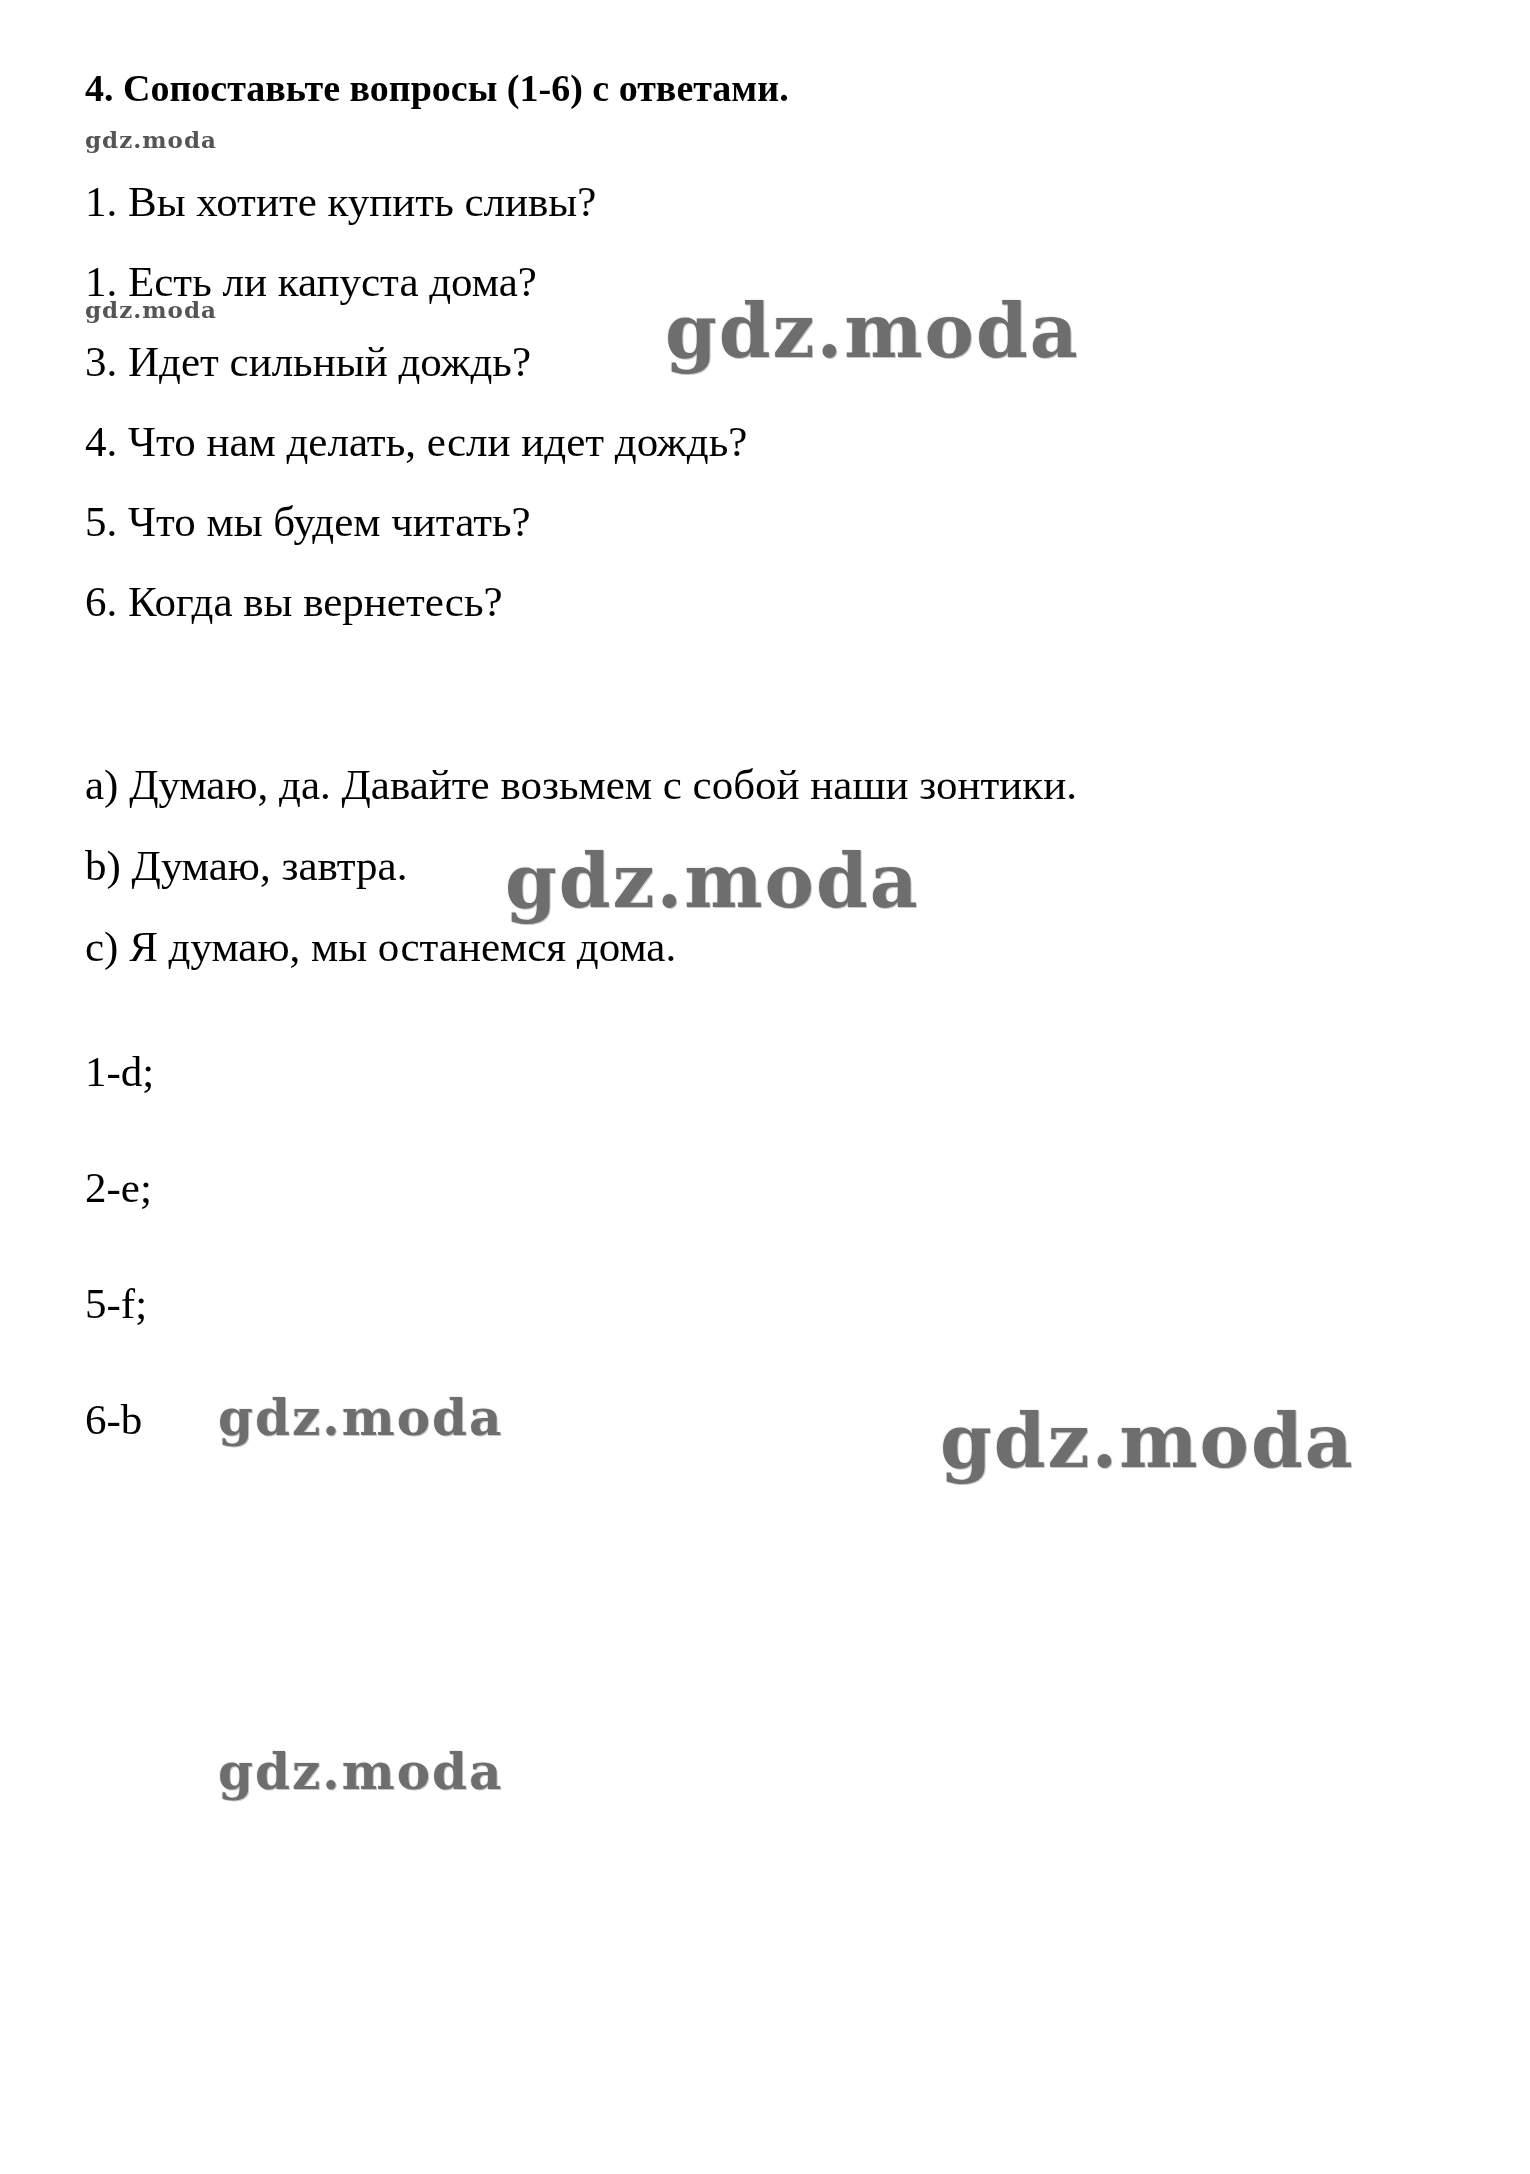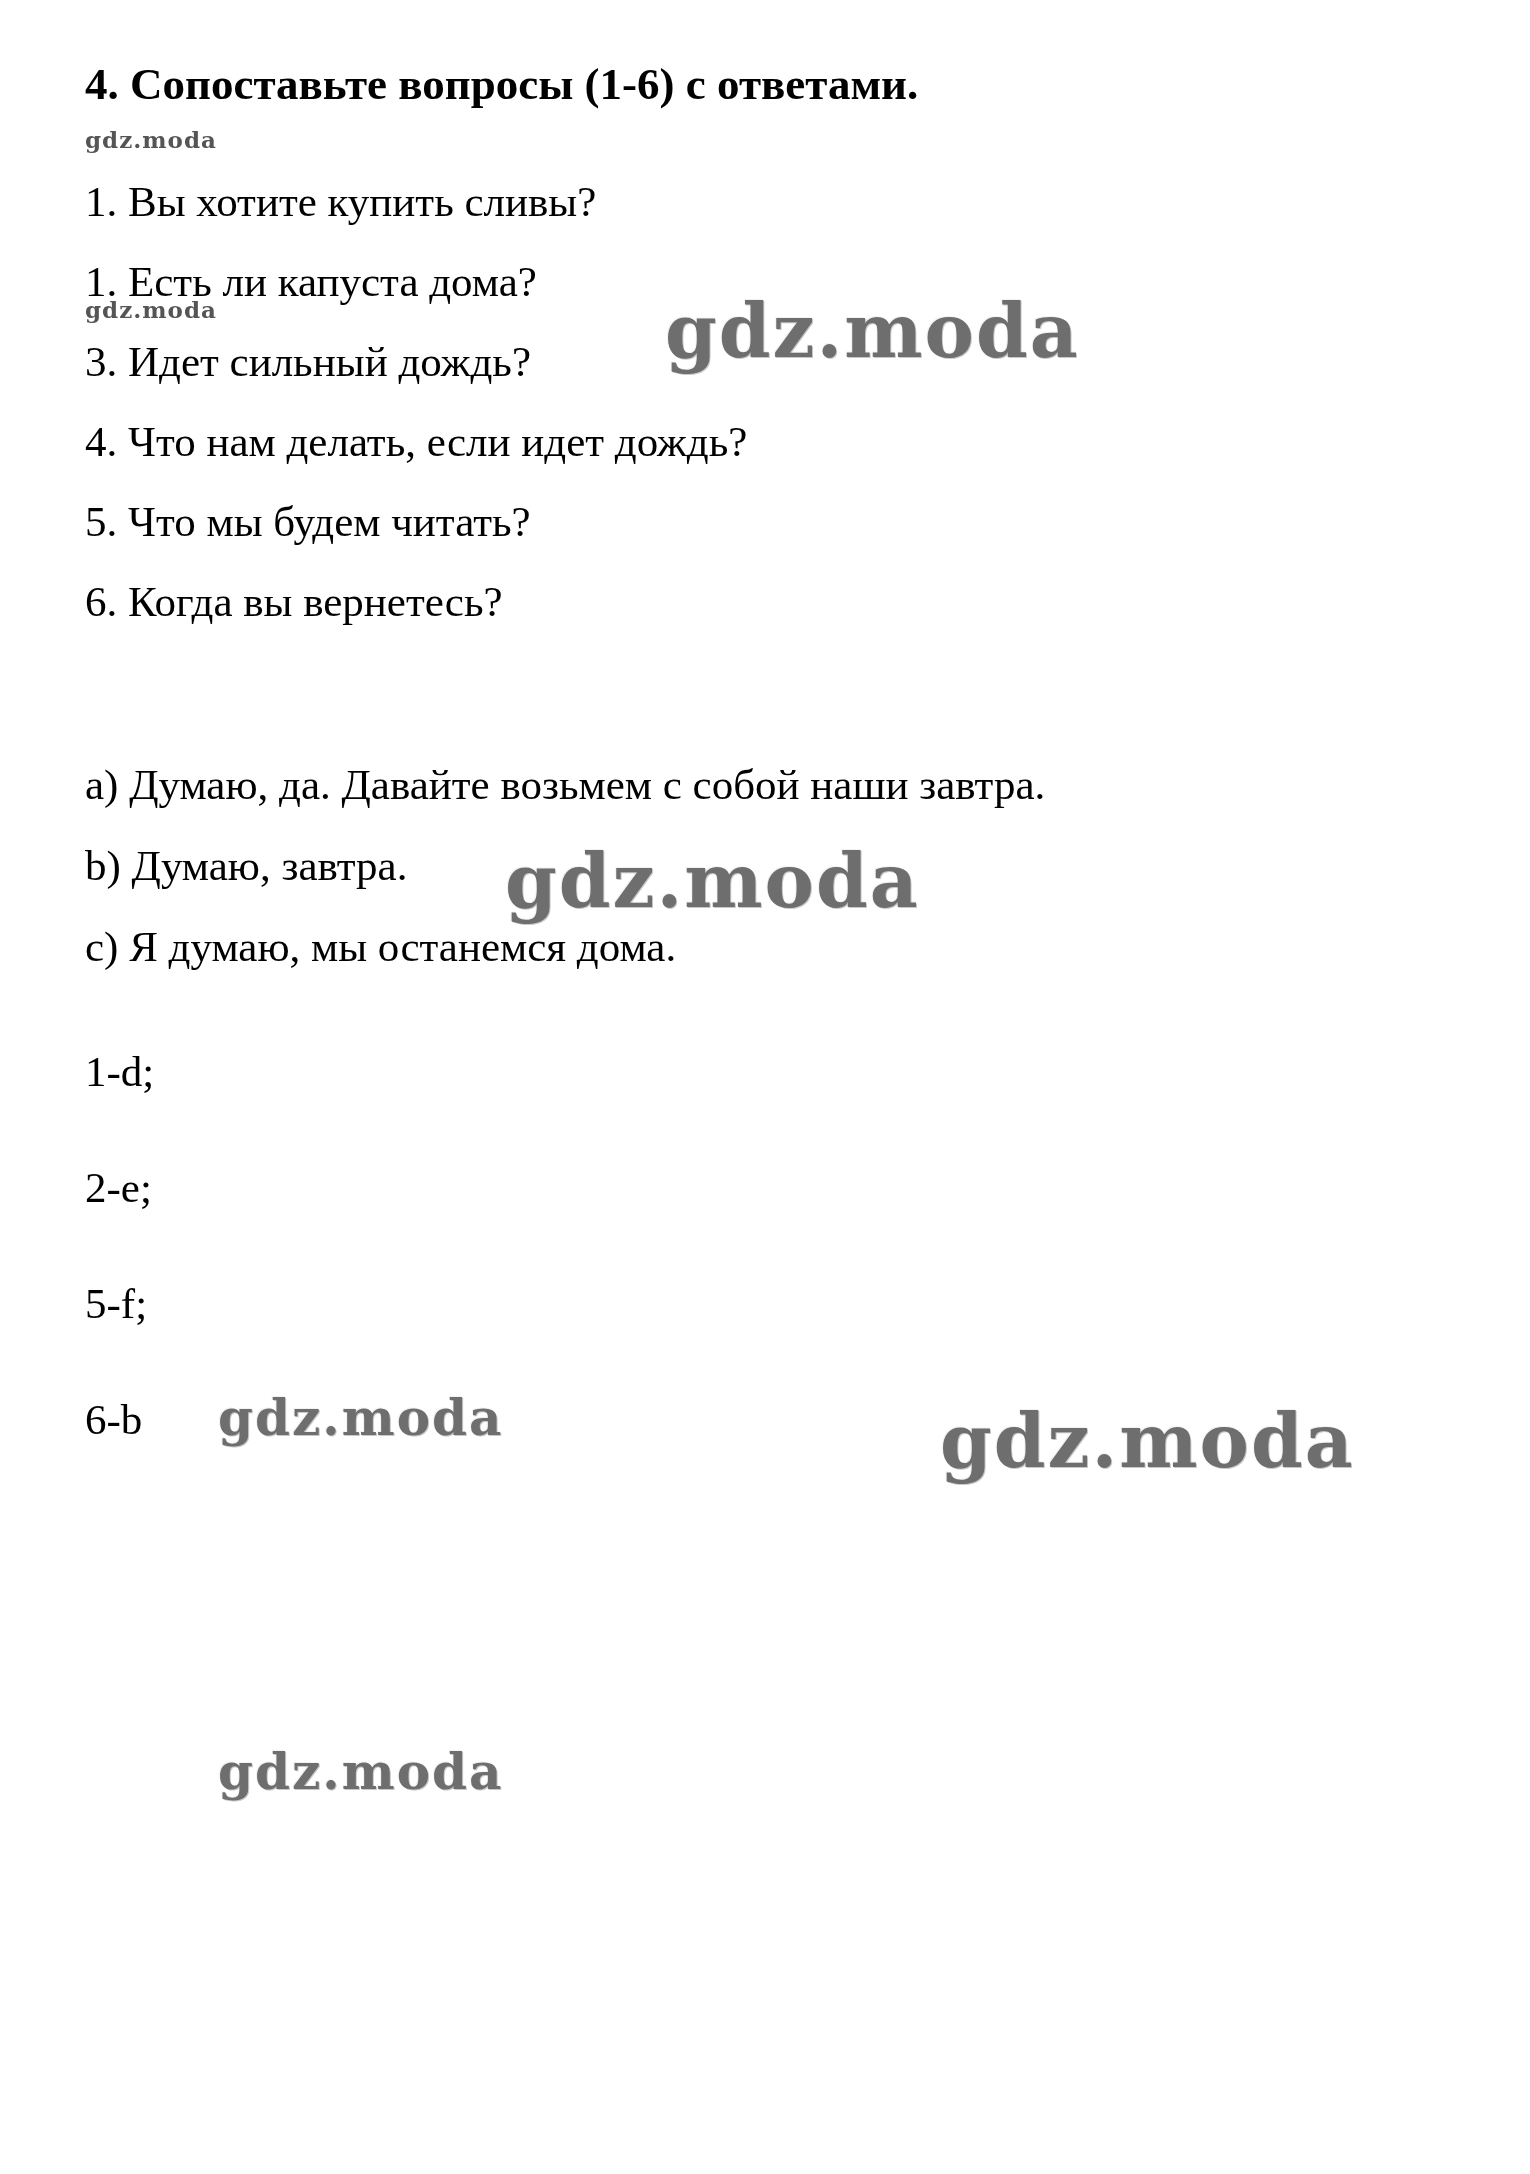--- a/index.html
+++ b/index.html
@@ -12,23 +12,23 @@
     width: 1530px;
     height: 2174px;
     background: #ffffff;
     font-family: "Liberation Serif", serif;
     color: #000000;
     overflow: hidden;
     box-sizing: border-box;
     padding: 52px 60px 0 85px;
   }
   .title {
-    font-size: 45px;
+    font-size: 38px;
     font-weight: bold;
-    margin: 8px 0 70px 0;
+    margin: 16px 0 70px 0;
     line-height: 1.1;
   }
   .q-line, .a-line, .m-line {
     font-size: 43px;
     line-height: 1.0;
     margin: 0 0 36px 0;
     position: relative;
     z-index: 2;
   }
   .questions { margin-top: 0; }
@@ -71,21 +71,21 @@
   <div class="questions">
     <p class="q-line">1. Вы хотите купить сливы?</p>
     <p class="q-line">1. Есть ли капуста дома?</p>
     <p class="q-line">3. Идет сильный дождь?</p>
     <p class="q-line">4. Что нам делать, если идет дождь?</p>
     <p class="q-line">5. Что мы будем читать?</p>
     <p class="q-line">6. Когда вы вернетесь?</p>
   </div>
 
   <div class="answers">
-    <p class="a-line">a) Думаю, да. Давайте возьмем с собой наши завтра.</p>
+    <p class="a-line">a) Думаю, да. Давайте возьмем с собой наши зонтики.</p>
     <p class="a-line">b) Думаю, завтра.</p>
     <p class="a-line">c) Я думаю, мы останемся дома.</p>
   </div>
 
   <div class="matches">
     <p class="m-line">1-d;</p>
     <p class="m-line">2-e;</p>
     <p class="m-line">5-f;</p>
     <p class="m-line">6-b</p>
   </div>

